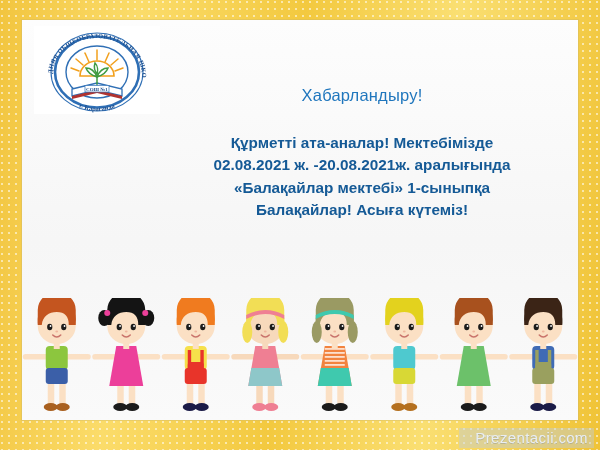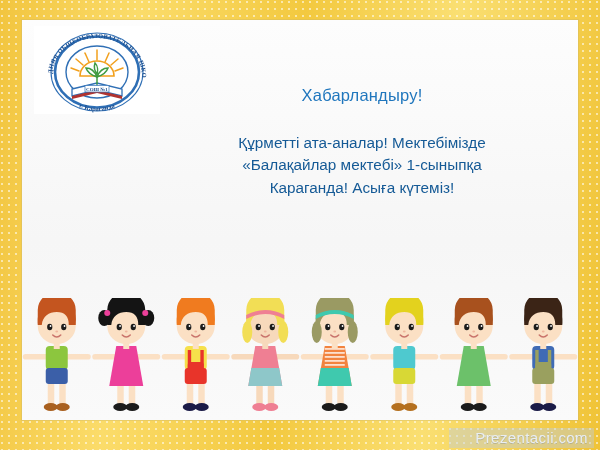--- a/index.html
+++ b/index.html
@@ -67,21 +67,21 @@
   .headline {
     font-size: 16.5px;
     font-weight: normal;
     color: #1f76bd;
     letter-spacing: .2px;
     line-height: 1.2;
   }
   .body-lines {
     margin-top: 26px;
     font-size: 15.3px;
-    font-weight: normal;
+    font-weight: bold;
     color: #155a96;
     line-height: 1.47;
   }
   .body-lines .ln { display: block; white-space: nowrap; }
 
   
   .kids {
     position: absolute;
     left: 0;
     right: 0;
@@ -93,21 +93,21 @@
   
   .watermark {
     position: absolute;
     right: 6px;
     bottom: 2px;
     font-size: 15px;
     color: #e9eef2;
     letter-spacing: .4px;
     text-shadow: 0 1px 0 rgba(120,130,140,.35);
     background: rgba(190,205,215,.45);
-    padding: 1px 6px 2px 26px;
+    padding: 1px 6px 2px 16px;
     pointer-events: none;
   }
 </style>
 </head>
 <body>
 
 <div class="slide">
 
   <div class="slide-border"></div>
 
@@ -156,22 +156,23 @@
 
         <rect x="51" y="59.5" width="24" height="6.5" fill="#ffffff" stroke="#2f6fb5" stroke-width=".7"></rect>
         <text x="63" y="64.7" text-anchor="middle" font-family="'Liberation Serif', serif" font-size="5" font-weight="bold" fill="#1d4f8f">СОШ №1</text>
       </svg>
     </div>
 
     <div class="text-block">
       <div class="headline">Хабарландыру!</div>
       <div class="body-lines">
         <span class="ln">Құрметті ата-аналар! Мектебімізде</span>
+        <span class="ln">02.08.2021 ж. -20.08.2021ж. аралығында</span>
         <span class="ln">«Балақайлар мектебі» 1-сыныпқа</span>
-        <span class="ln">Караганда! Асыға күтеміз!</span>
+        <span class="ln">Балақайлар! Асыға күтеміз!</span>
       </div>
     </div>
 
     <div class="kids">
       <svg class="kids-svg" viewBox="0 0 556 122" preserveAspectRatio="none">
         <g id="kidsLayer">
             <g transform="translate(34.75,0)">
               <rect x="-34" y="56" width="68" height="5.6" rx="2.8" fill="#fbe0c4"></rect>
               <rect x="-9" y="84" width="6.5" height="23" rx="3" fill="#fbe0c4"></rect>
               <rect x="2.5" y="84" width="6.5" height="23" rx="3" fill="#fbe0c4"></rect>

